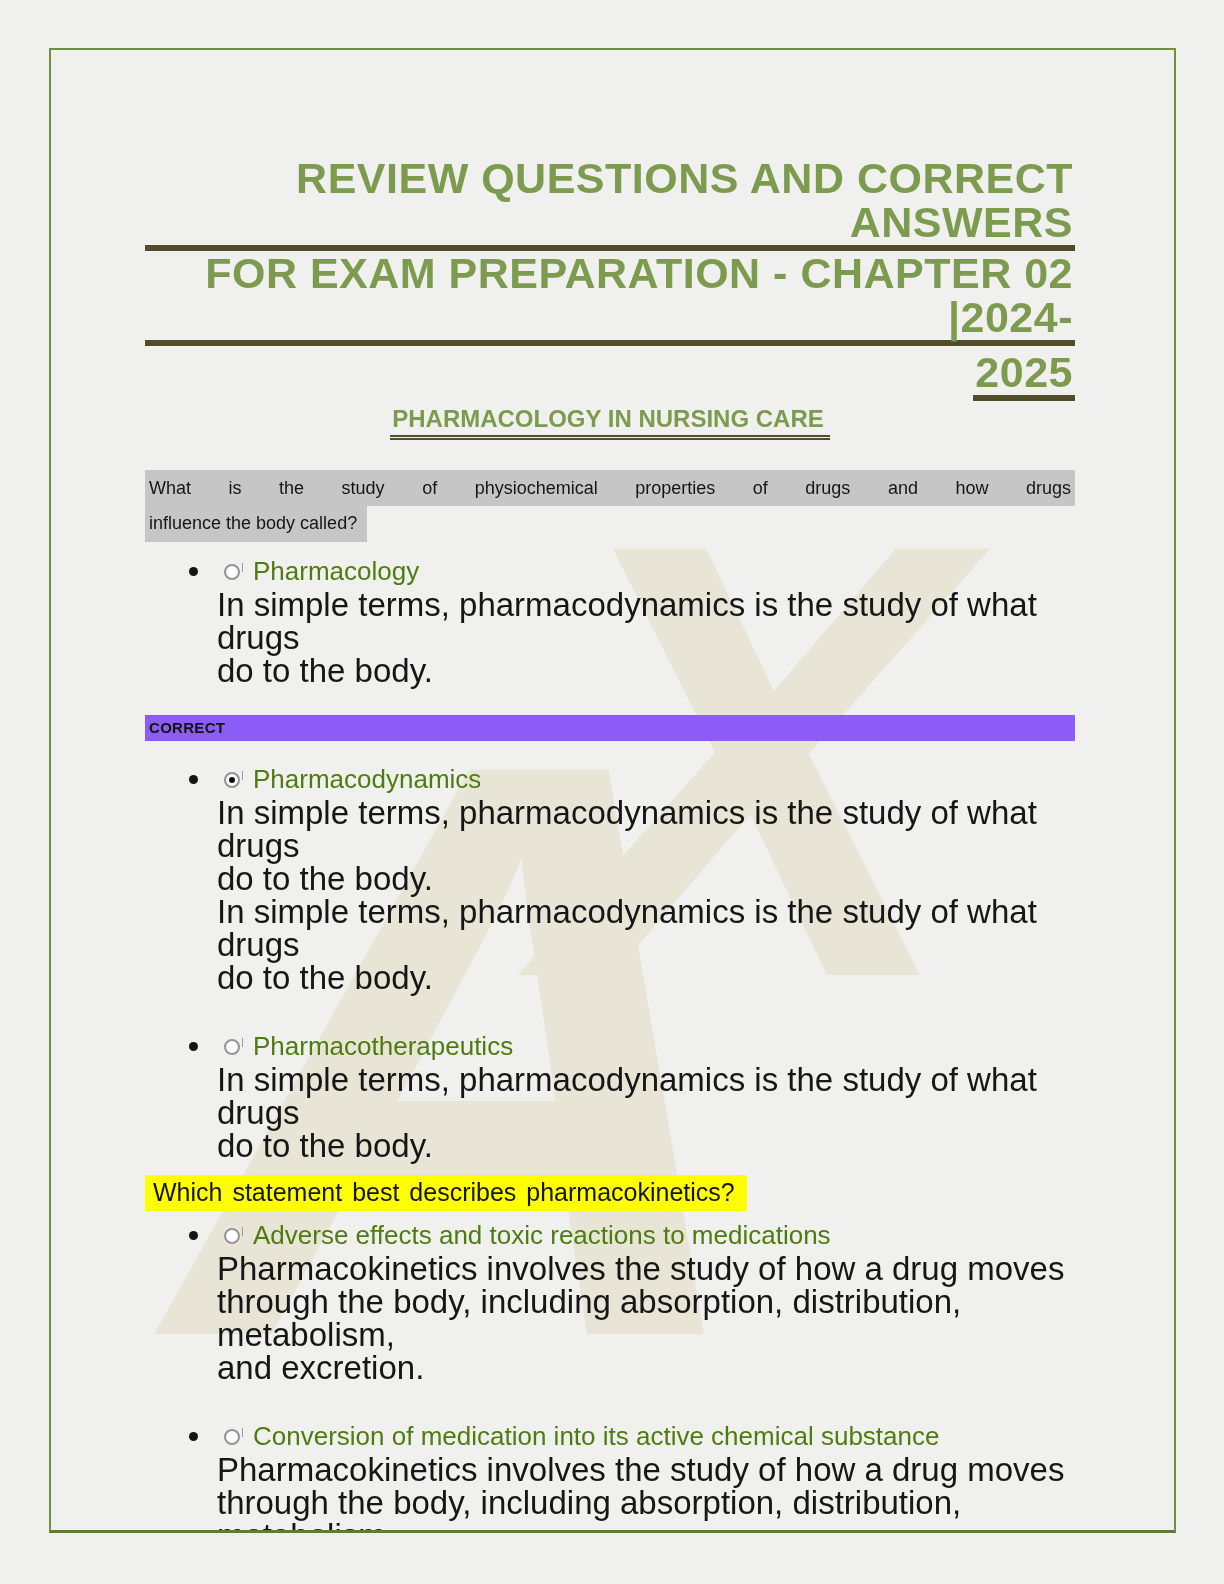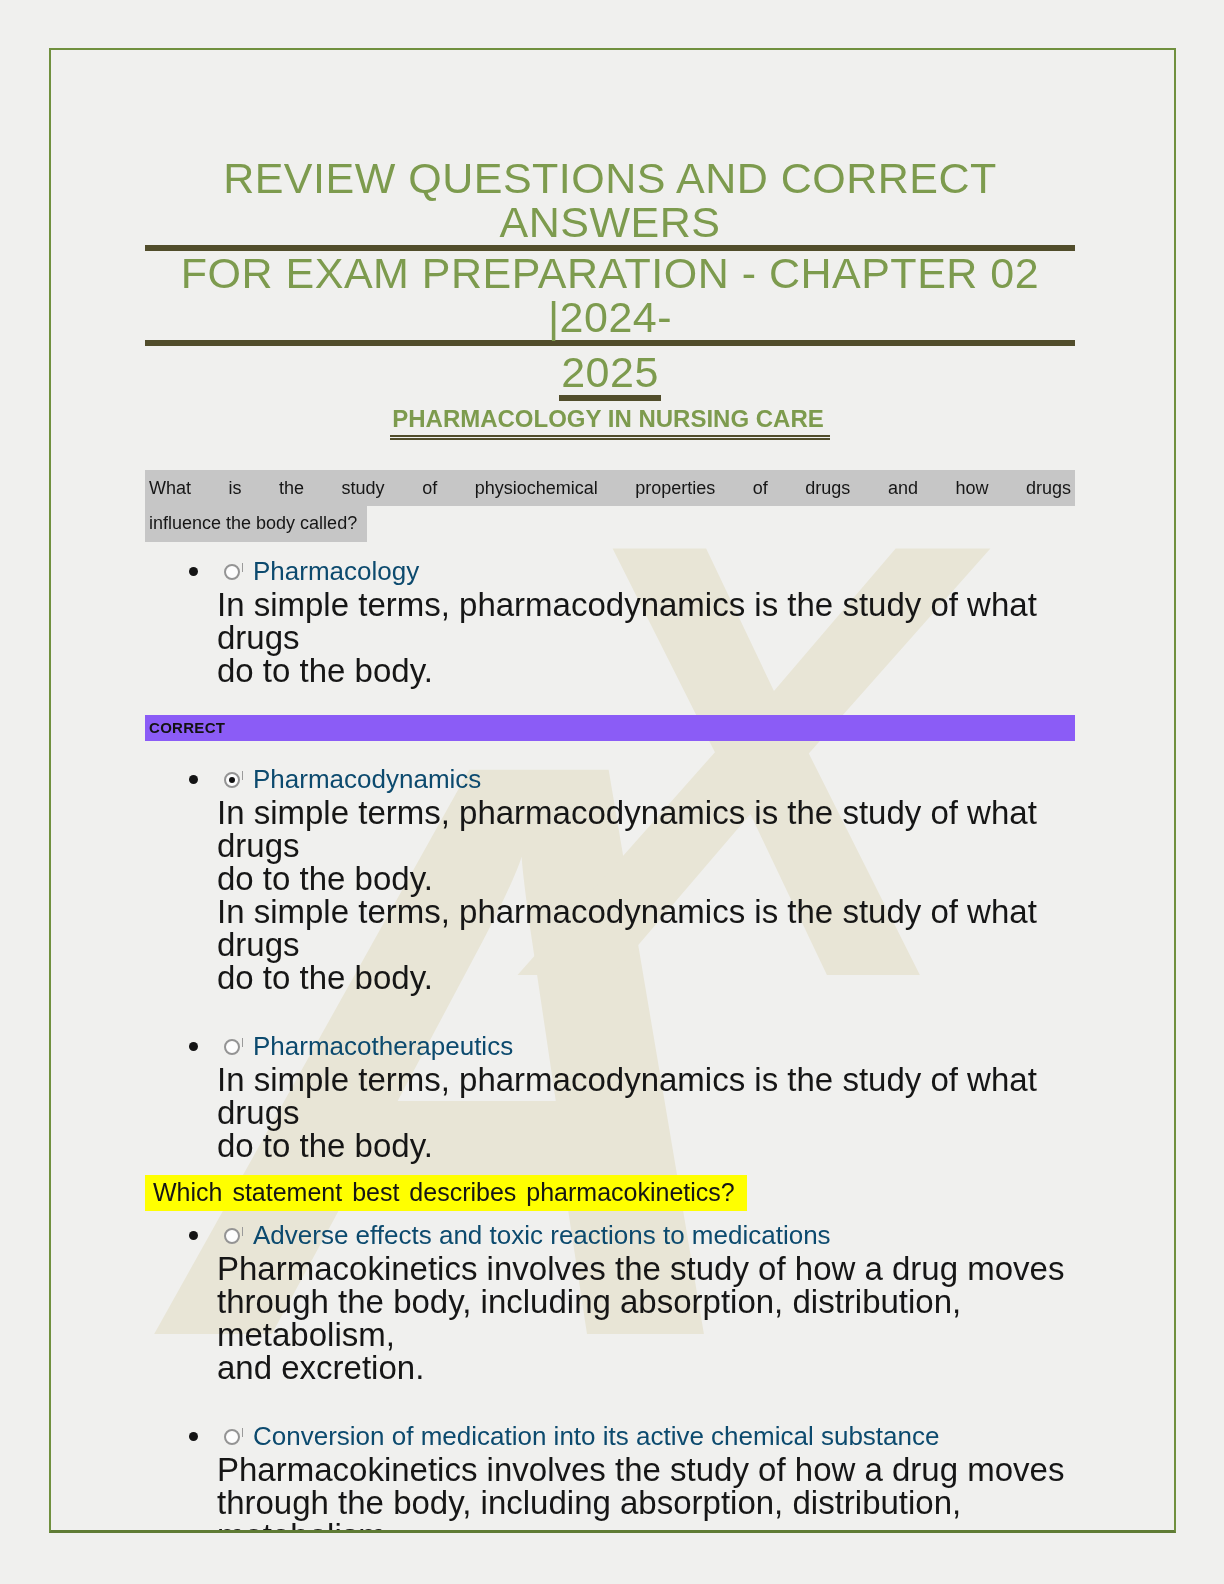--- a/index.html
+++ b/index.html
@@ -28,21 +28,21 @@
     font-family:"Liberation Sans",sans-serif;
   }
   .wm-a{left:120px;top:590px;font-size:820px;}
   .wm-x{left:495px;top:400px;font-size:620px;}
   
   .content{
     position:relative;z-index:1;
     margin:106px 0 0 94px;
     width:930px;
   }
-  .title{ text-align:center; color:#7d9b4e; font-weight:normal; }
+  .title{ text-align:right; color:#7d9b4e; font-weight:bold; }
   .title .tline{ font-size:43px; line-height:52px; letter-spacing:.5px; }
   .title .tline > span{
     display:inline-block; line-height:44px;
     border-bottom:6px solid #514d2b; padding:0 2px 1px 2px;
   }
   .subtitle{ text-align:center; margin-top:4px; }
   .subtitle > span{
     display:inline-block;
     color:#7d9b4e; font-weight:bold; font-size:24px; line-height:28px;
     border-bottom:5px double #514d2b; padding:0 6px 2px 2px;
@@ -58,21 +58,21 @@
     padding:1px 10px 2px 4px;
   }
   .q-yellow{ margin-top:13px; }
   .q-yellow > span{
     display:inline-block; background:#ffff00;
     font-size:25px; line-height:31px; color:#151515;
     word-spacing:3px; padding:2px 12px 3px 8px;
   }
   .option{
     display:flex; align-items:center;
-    margin-left:44px; font-size:26px; line-height:33px; color:#0c4a6e;
+    margin-left:44px; font-size:26px; line-height:33px; color:#4d7c0f;
   }
   .bullet{
     width:9px;height:9px;border-radius:50%;background:#141414;
     flex:0 0 auto; margin-right:26px;
   }
   .radio{
     width:16px;height:16px;border-radius:50%;
     border:2px solid #949494;background:#fdfdfd;
     flex:0 0 auto;margin-right:13px;position:relative;
     box-sizing:border-box;

